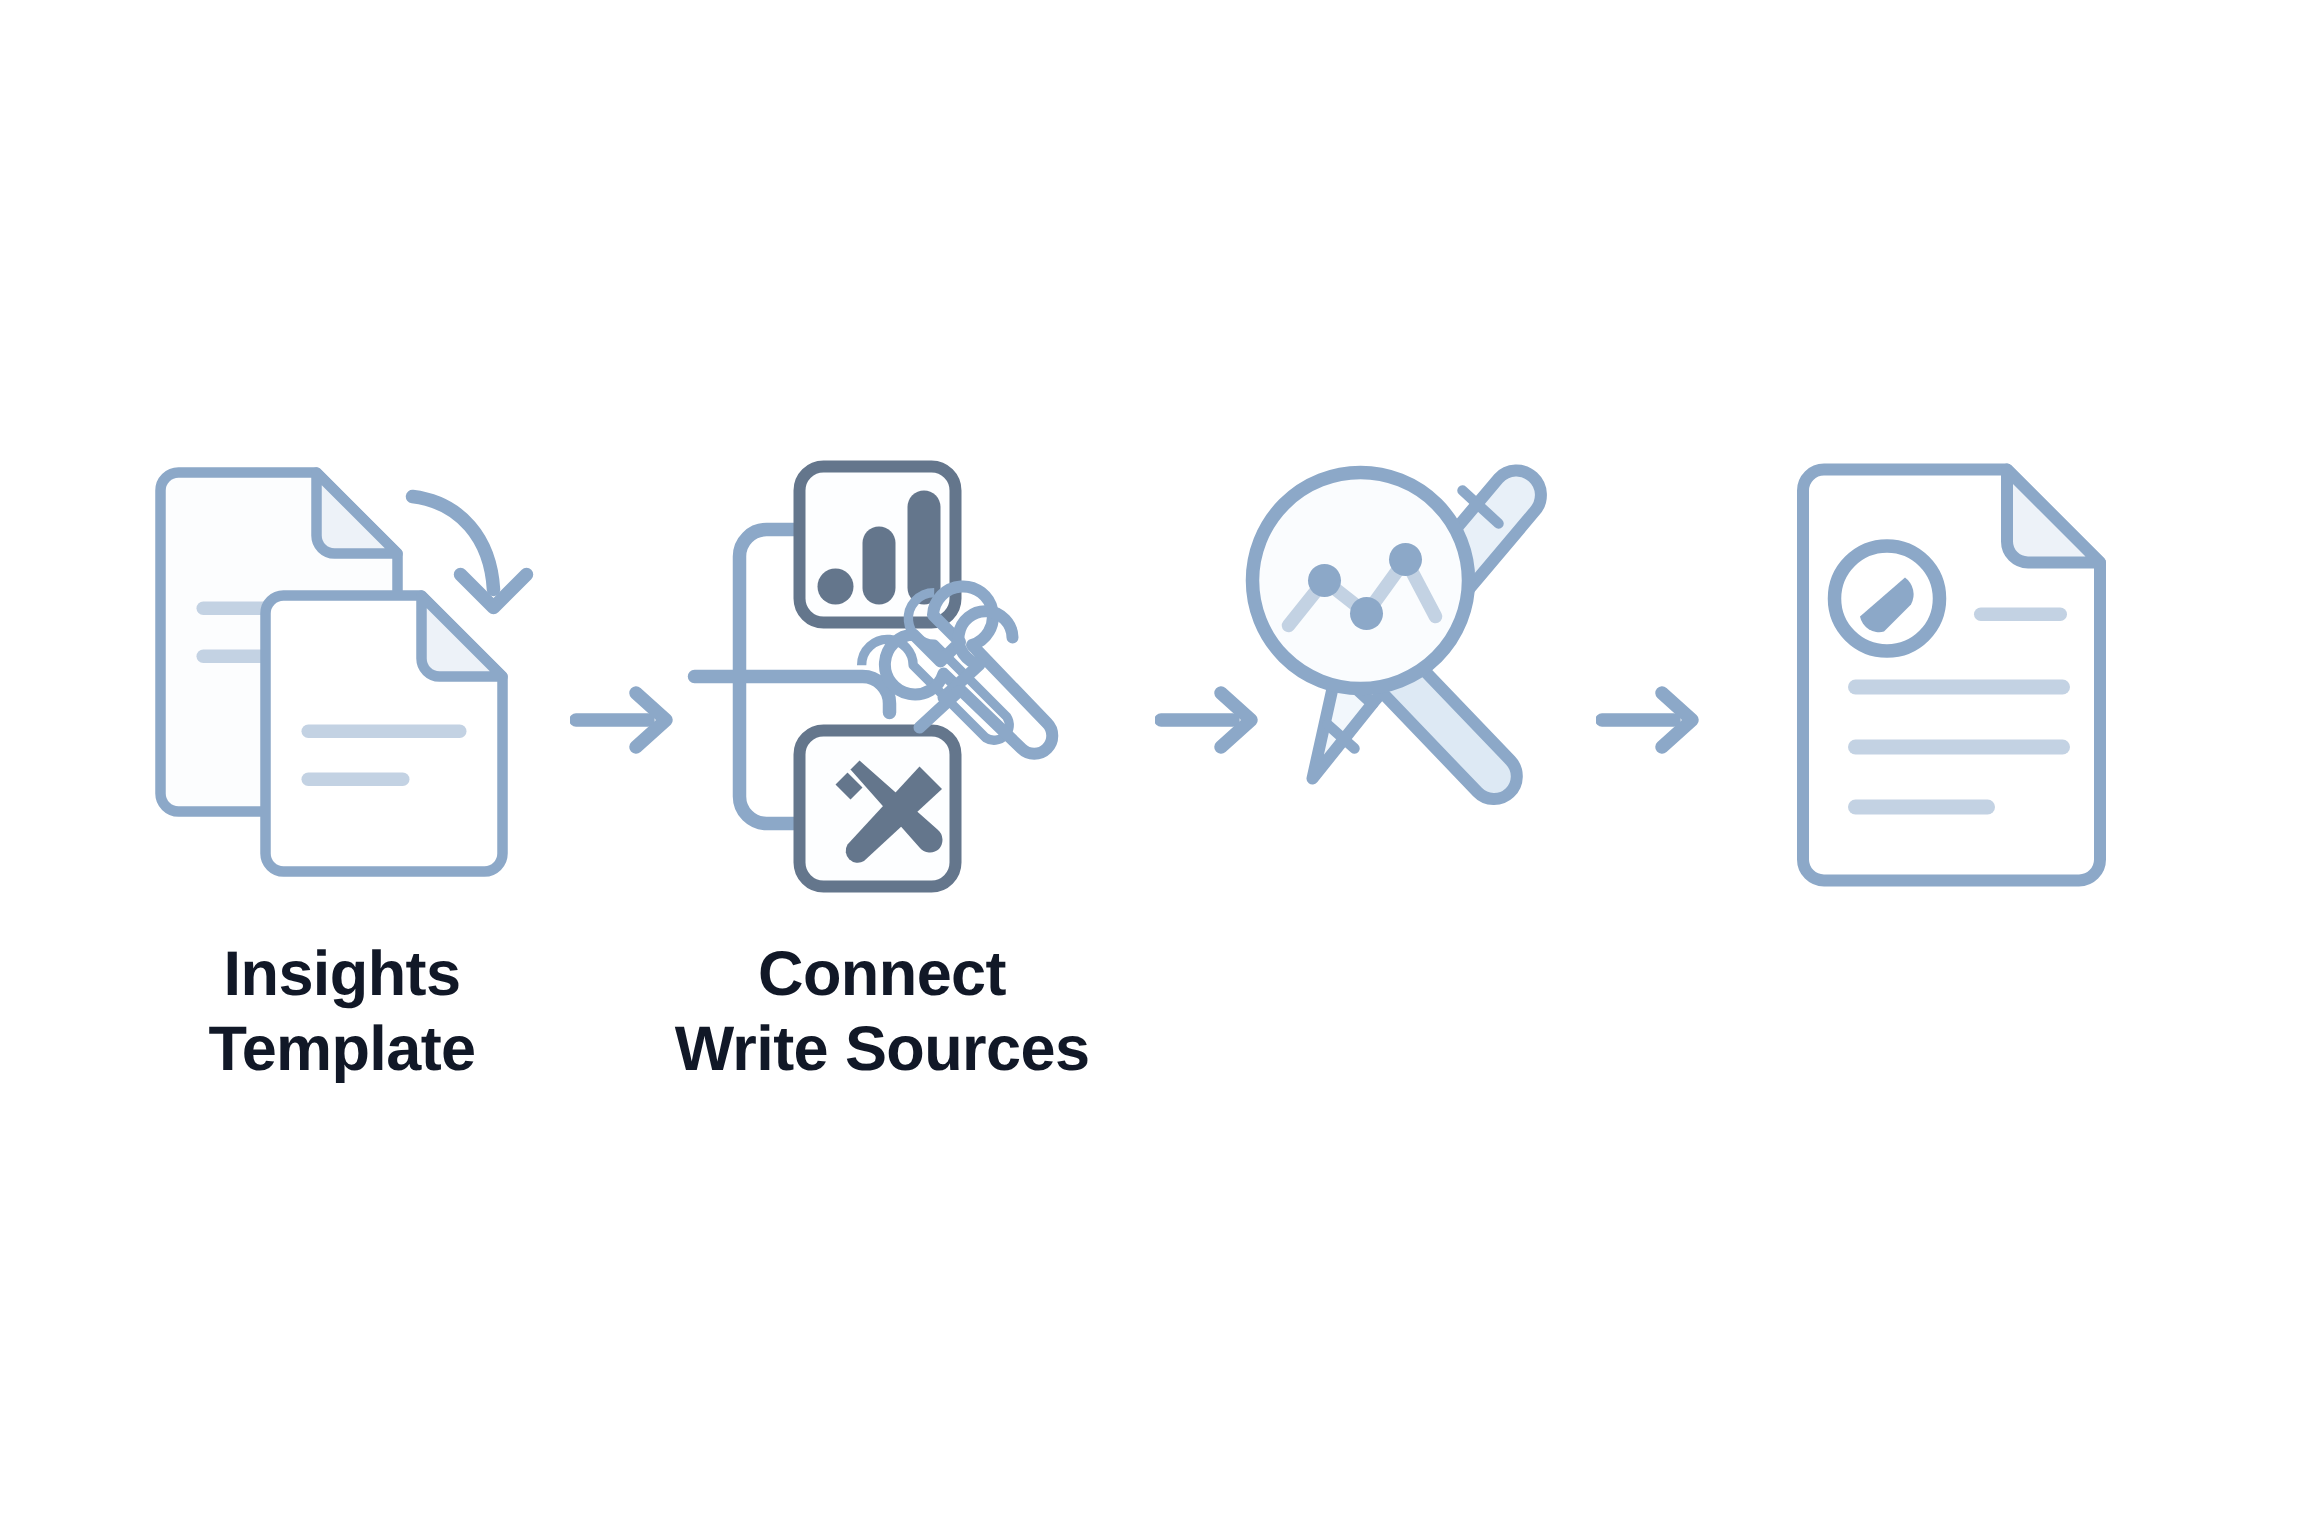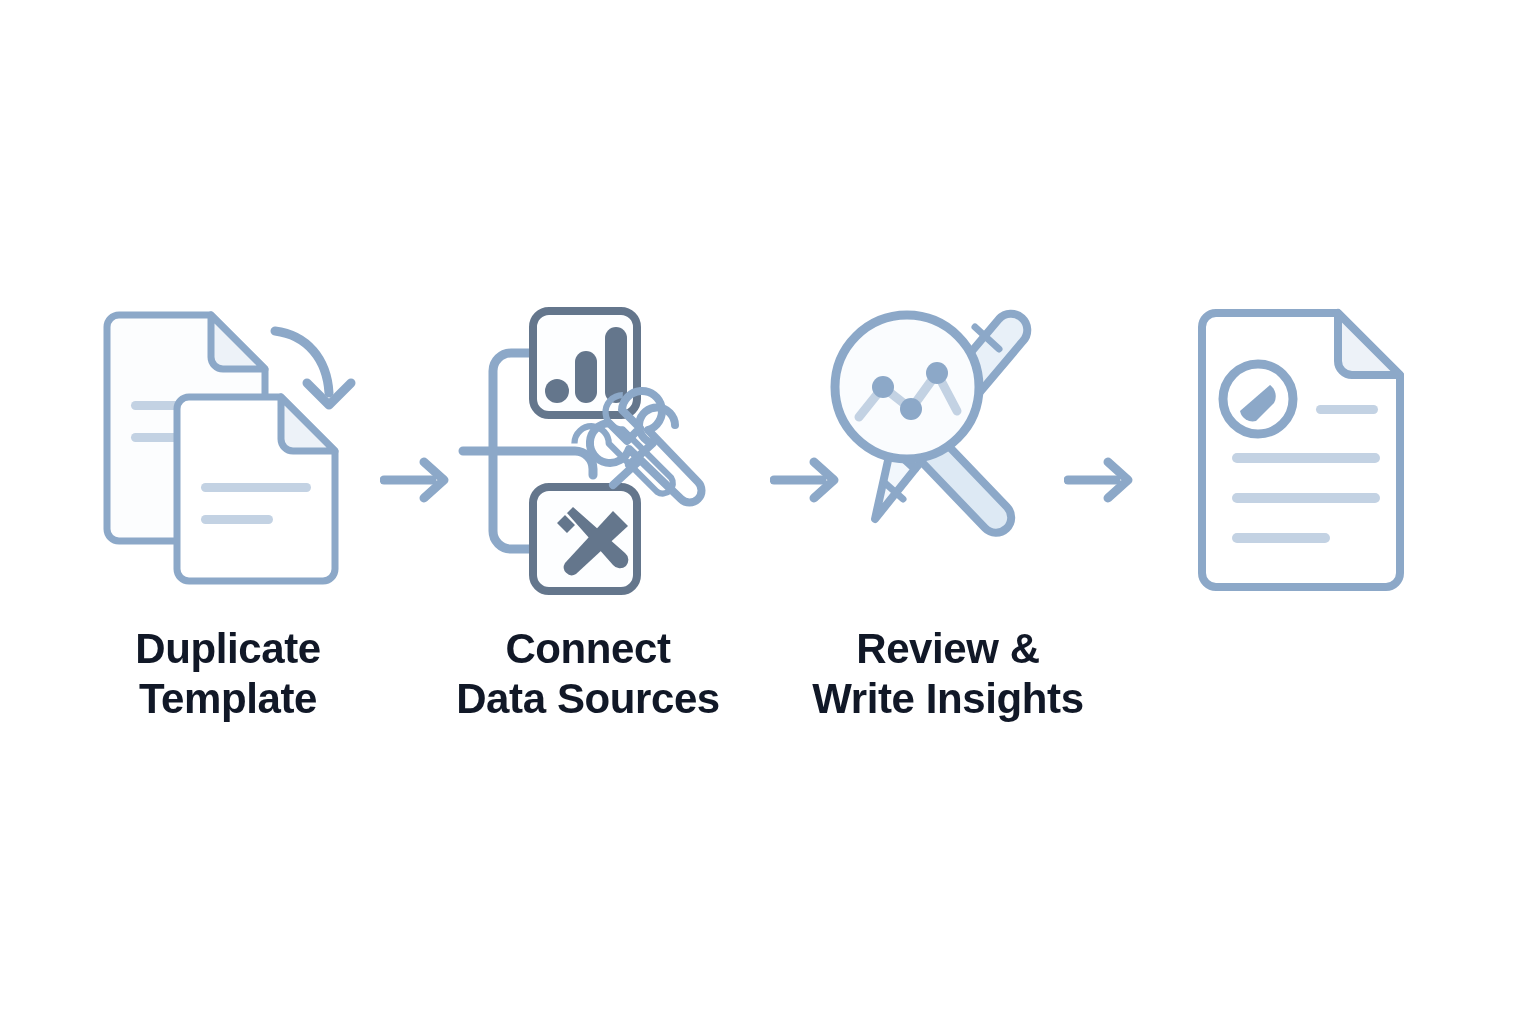--- a/index.html
+++ b/index.html
@@ -91,21 +91,21 @@
 
           <path d="M182 26 c32 4 52 28 54 62" stroke="#8CA8C8" stroke-width="9" stroke-linecap="round" fill="none"></path>
           <path d="M214 78 l22 22 l22 -22" stroke="#8CA8C8" stroke-width="9" stroke-linecap="round" stroke-linejoin="round" fill="none"></path>
 
           <path d="M84 104 a12 12 0 0 1 12 -12 h92 l54 54 v118 a12 12 0 0 1 -12 12 h-134 a12 12 0 0 1 -12 -12 z" fill="#FFFFFF" stroke="#8CA8C8" stroke-width="7" stroke-linejoin="round"></path>
           <path d="M188 92 v42 a12 12 0 0 0 12 12 h42 z" fill="#EDF2F8" stroke="#8CA8C8" stroke-width="7" stroke-linejoin="round"></path>
           <rect x="108" y="178" width="110" height="9" rx="4.5" fill="#C3D2E3"></rect>
           <rect x="108" y="210" width="72" height="9" rx="4.5" fill="#C3D2E3"></rect>
         </svg>
       </div>
-      <div class="step-label">Duplicate
+      <div class="step-label">Insights
 Template</div>
     </div>
 
     <div class="step">
       <div class="icon-box">
         <svg width="250" height="290" viewBox="0 0 250 290" fill="none">
 
           <path d="M70 48 h-22 a18 18 0 0 0 -18 18 v160 a18 18 0 0 0 18 18 h22" stroke="#8CA8C8" stroke-width="9" stroke-linecap="round" fill="none"></path>
           <path d="M0 146 h112 a18 18 0 0 1 18 18 v6" stroke="#8CA8C8" stroke-width="9" stroke-linecap="round" fill="none"></path>
 
@@ -121,21 +121,21 @@
           <path d="M160 94 a22 22 0 0 0 -22 24 a22 22 0 0 0 22 20 l62 62 a13 13 0 0 1 -18 18 l-62 -62
                    a22 22 0 0 0 -20 -22 a22 22 0 0 0 -24 22" stroke="#8CA8C8" stroke-width="8" stroke-linejoin="round" fill="none" transform="translate(-4,-30) scale(0.78) translate(50,60)"></path>
           <g stroke="#8CA8C8" stroke-width="8" fill="none" stroke-linejoin="round" stroke-linecap="round">
             <path d="M146 118 a20 20 0 1 0 20 26 l52 50 a12 12 0 0 0 17 -17 l-50 -52 a20 20 0 1 0 -26 -20 l18 18 l-13 13 z"></path>
             <path d="M212 120 a18 18 0 1 0 -22 18 l-24 22"></path>
             <path d="M150 180 l26 -24"></path>
           </g>
         </svg>
       </div>
       <div class="step-label">Connect
-Data Sources</div>
+Write Sources</div>
     </div>
 
     <div class="step">
       <div class="icon-box">
         <svg width="250" height="290" viewBox="0 0 250 290" fill="none">
 
           <g>
             <path d="M176 14 a16 16 0 0 1 24 22 l-108 128 l-24 -22 z" fill="#E8F0F8" stroke="#8CA8C8" stroke-width="8" stroke-linejoin="round"></path>
             <path d="M176 44 l-24 -22" stroke="#8CA8C8" stroke-width="7" stroke-linecap="round"></path>
             <path d="M68 142 l24 22 l-40 50 z" fill="#F2F7FC" stroke="#8CA8C8" stroke-width="8" stroke-linejoin="round"></path>
@@ -145,22 +145,20 @@
           <path d="M92 106 l92 96 a15 15 0 0 1 -22 21 l-92 -96 z" fill="#DDE9F4" stroke="#8CA8C8" stroke-width="8" stroke-linejoin="round"></path>
 
           <circle cx="84" cy="82" r="72" fill="#FAFCFE" stroke="#8CA8C8" stroke-width="9"></circle>
 
           <path d="M36 112 l24 -30 l28 22 l26 -36 l20 38" stroke="#C3D2E3" stroke-width="9" stroke-linecap="round" stroke-linejoin="round" fill="none"></path>
           <circle cx="60" cy="82" r="11" fill="#8CA8C8"></circle>
           <circle cx="88" cy="104" r="11" fill="#8CA8C8"></circle>
           <circle cx="114" cy="68" r="11" fill="#8CA8C8"></circle>
         </svg>
       </div>
-      <div class="step-label">Review &amp;
-Write Insights</div>
     </div>
 
     <div class="step">
       <div class="icon-box">
         <svg width="240" height="290" viewBox="0 0 240 290" fill="none">
           <path d="M14 22 a14 14 0 0 1 14 -14 h122 l62 62 v198 a14 14 0 0 1 -14 14 h-170 a14 14 0 0 1 -14 -14 z" fill="#FFFFFF" stroke="#8CA8C8" stroke-width="8" stroke-linejoin="round"></path>
           <path d="M150 8 v48 a14 14 0 0 0 14 14 h48 z" fill="#EDF2F8" stroke="#8CA8C8" stroke-width="8" stroke-linejoin="round"></path>
 
           <circle cx="70" cy="94" r="35" fill="none" stroke="#8CA8C8" stroke-width="9"></circle>
           <path d="M52 106 l30 -26 a14 14 0 0 1 4 18 l-18 18 a13 13 0 0 1 -16 -10 z" fill="#8CA8C8"></path>

